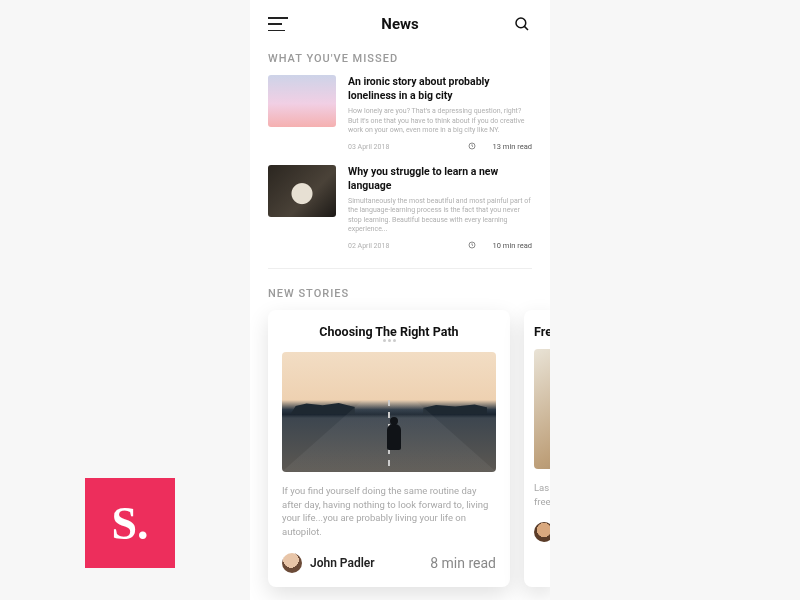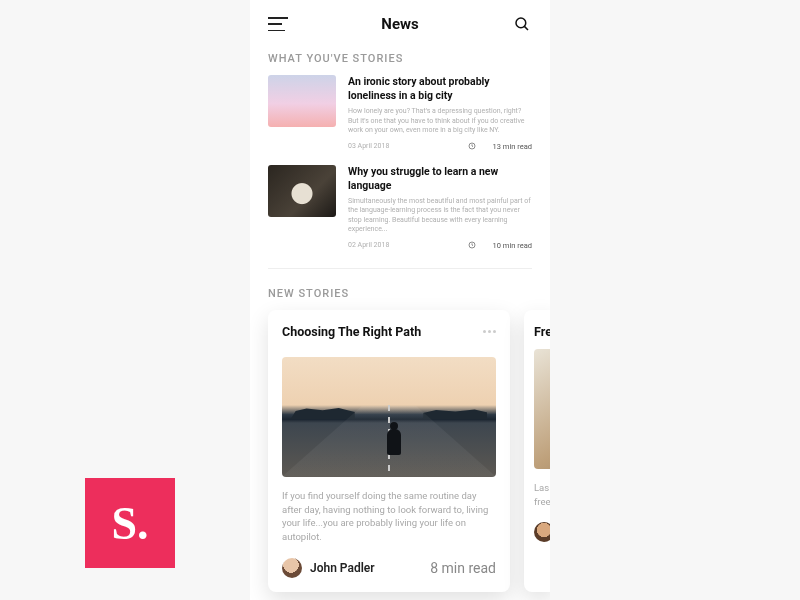--- a/index.html
+++ b/index.html
@@ -55,21 +55,21 @@
 }
 .thumb-1 { background: linear-gradient(180deg, #cdd3e8 0%, #f1cfe4 55%, #f5b0b0 100%); }
 .thumb-2 {
   background:
     radial-gradient(circle at 50% 55%, #e7e0d3 0 10px, transparent 11px),
     linear-gradient(135deg, #2b2620 0%, #4a4238 60%, #1c1916 100%);
 }
 .article-content { flex: 1; min-width: 0; }
 .article-title { font-size: 10.5px; font-weight: 700; color: #111; line-height: 1.35; margin-bottom: 4px; }
 .article-excerpt { font-size: 7px; color: #b0b0b0; line-height: 1.35; margin-bottom: 6px; }
-.article-meta { display: flex; justify-content: space-between; align-items: center; font-size: 7px; color: #b0b0b0; }
+.article-meta { display: flex; justify-content: space-between; align-items: flex-end; font-size: 7px; color: #b0b0b0; }
 .read-time { display: flex; align-items: center; gap: 17px; color: #555; font-size: 7.5px; }
 .read-time svg { width: 8px; height: 8px; }
 
 .divider { height: 1px; background: #eee; margin: 4px 18px 0; }
 
 
 .section-title.new-stories-title { padding-top: 18px; }
 .cards-row {
   display: flex;
   gap: 14px;
@@ -78,21 +78,21 @@
 }
 .card {
   background: #fff;
   border-radius: 8px;
   box-shadow: 0 8px 22px rgba(0,0,0,0.12);
   width: 242px;
   flex-shrink: 0;
   padding: 14px;
   cursor: pointer;
 }
-.card-header { display: flex; justify-content: space-between; align-items: center; margin-bottom: 18px; }
+.card-header { display: flex; justify-content: space-between; align-items: center; margin-bottom: 10px; flex-direction: column; }
 .card-title { font-size: 12.5px; font-weight: 700; color: #111; }
 .more-icon { display: flex; gap: 2px; cursor: pointer; }
 .more-icon span { width: 3px; height: 3px; border-radius: 50%; background: #ccc; }
 .card-image {
   width: 100%;
   height: 120px;
   border-radius: 4px;
   margin-bottom: 12px;
   position: relative;
   overflow: hidden;
@@ -170,21 +170,21 @@
     </div>
     <div class="title">News</div>
     <div class="search-btn">
       <svg viewBox="0 0 24 24" fill="none" stroke="#111" stroke-width="2">
         <circle cx="10.5" cy="10.5" r="6.5"></circle>
           <line x1="20" y1="20" x2="15.2" y2="15.2"></line>
       </svg>
     </div>
   </div>
 
-  <div class="section-title">WHAT YOU'VE STORIES</div>
+  <div class="section-title">WHAT YOU'VE MISSED</div>
 
   <div class="article-row">
     <div class="thumb thumb-1"></div>
     <div class="article-content">
       <div class="article-title">An ironic story about probably loneliness in a big city</div>
       <div class="article-excerpt">How lonely are you? That's a depressing question, right? But it's one that you have to think about if you do creative work on your own, even more in a big city like NY.</div>
       <div class="article-meta">
         <span>03 April 2018</span>
         <span class="read-time">
           <svg viewBox="0 0 24 24" fill="none" stroke="#555" stroke-width="2">

